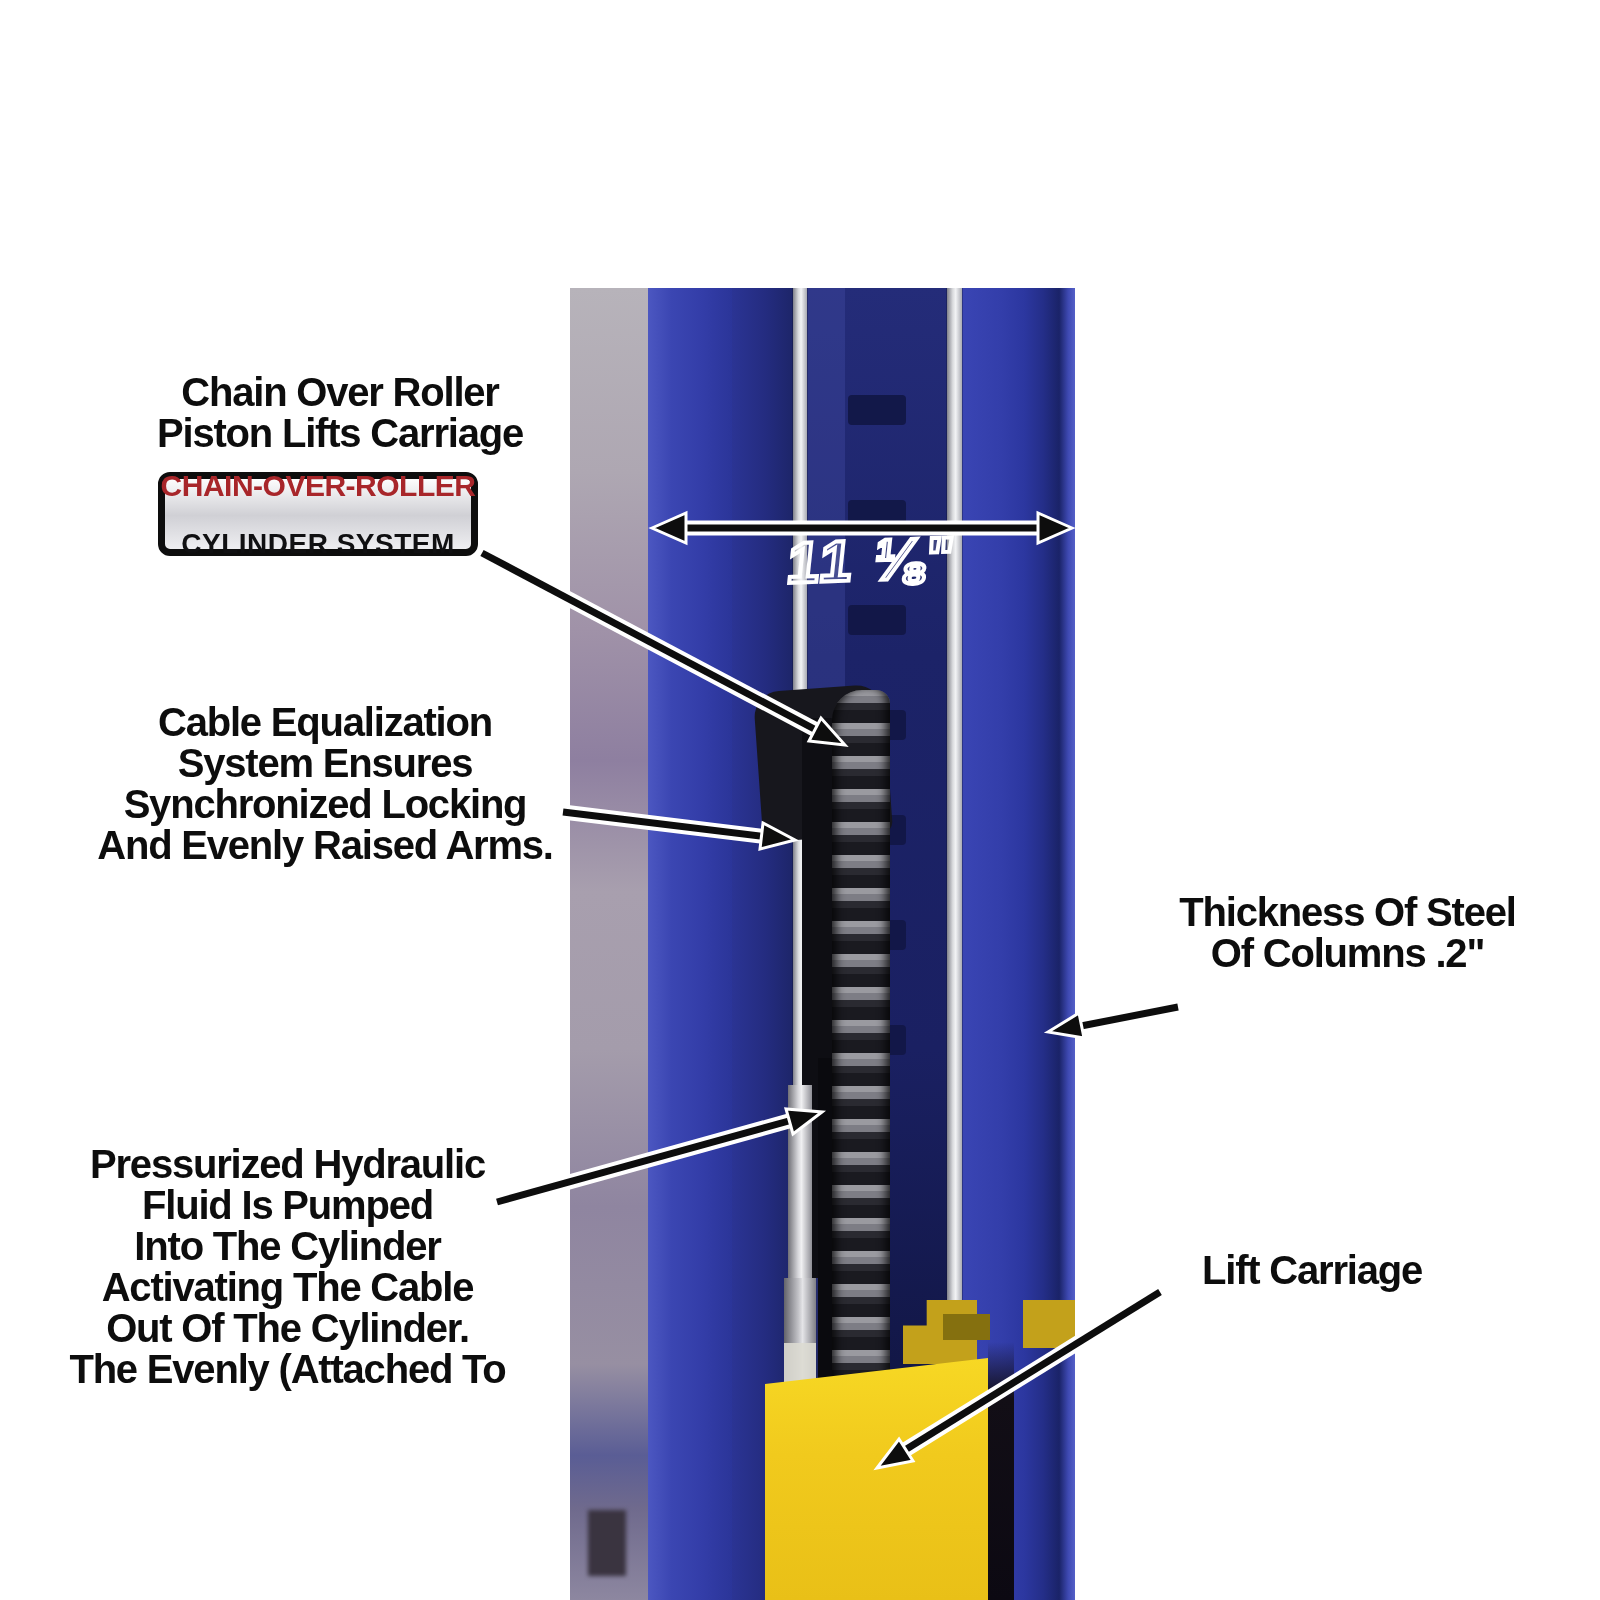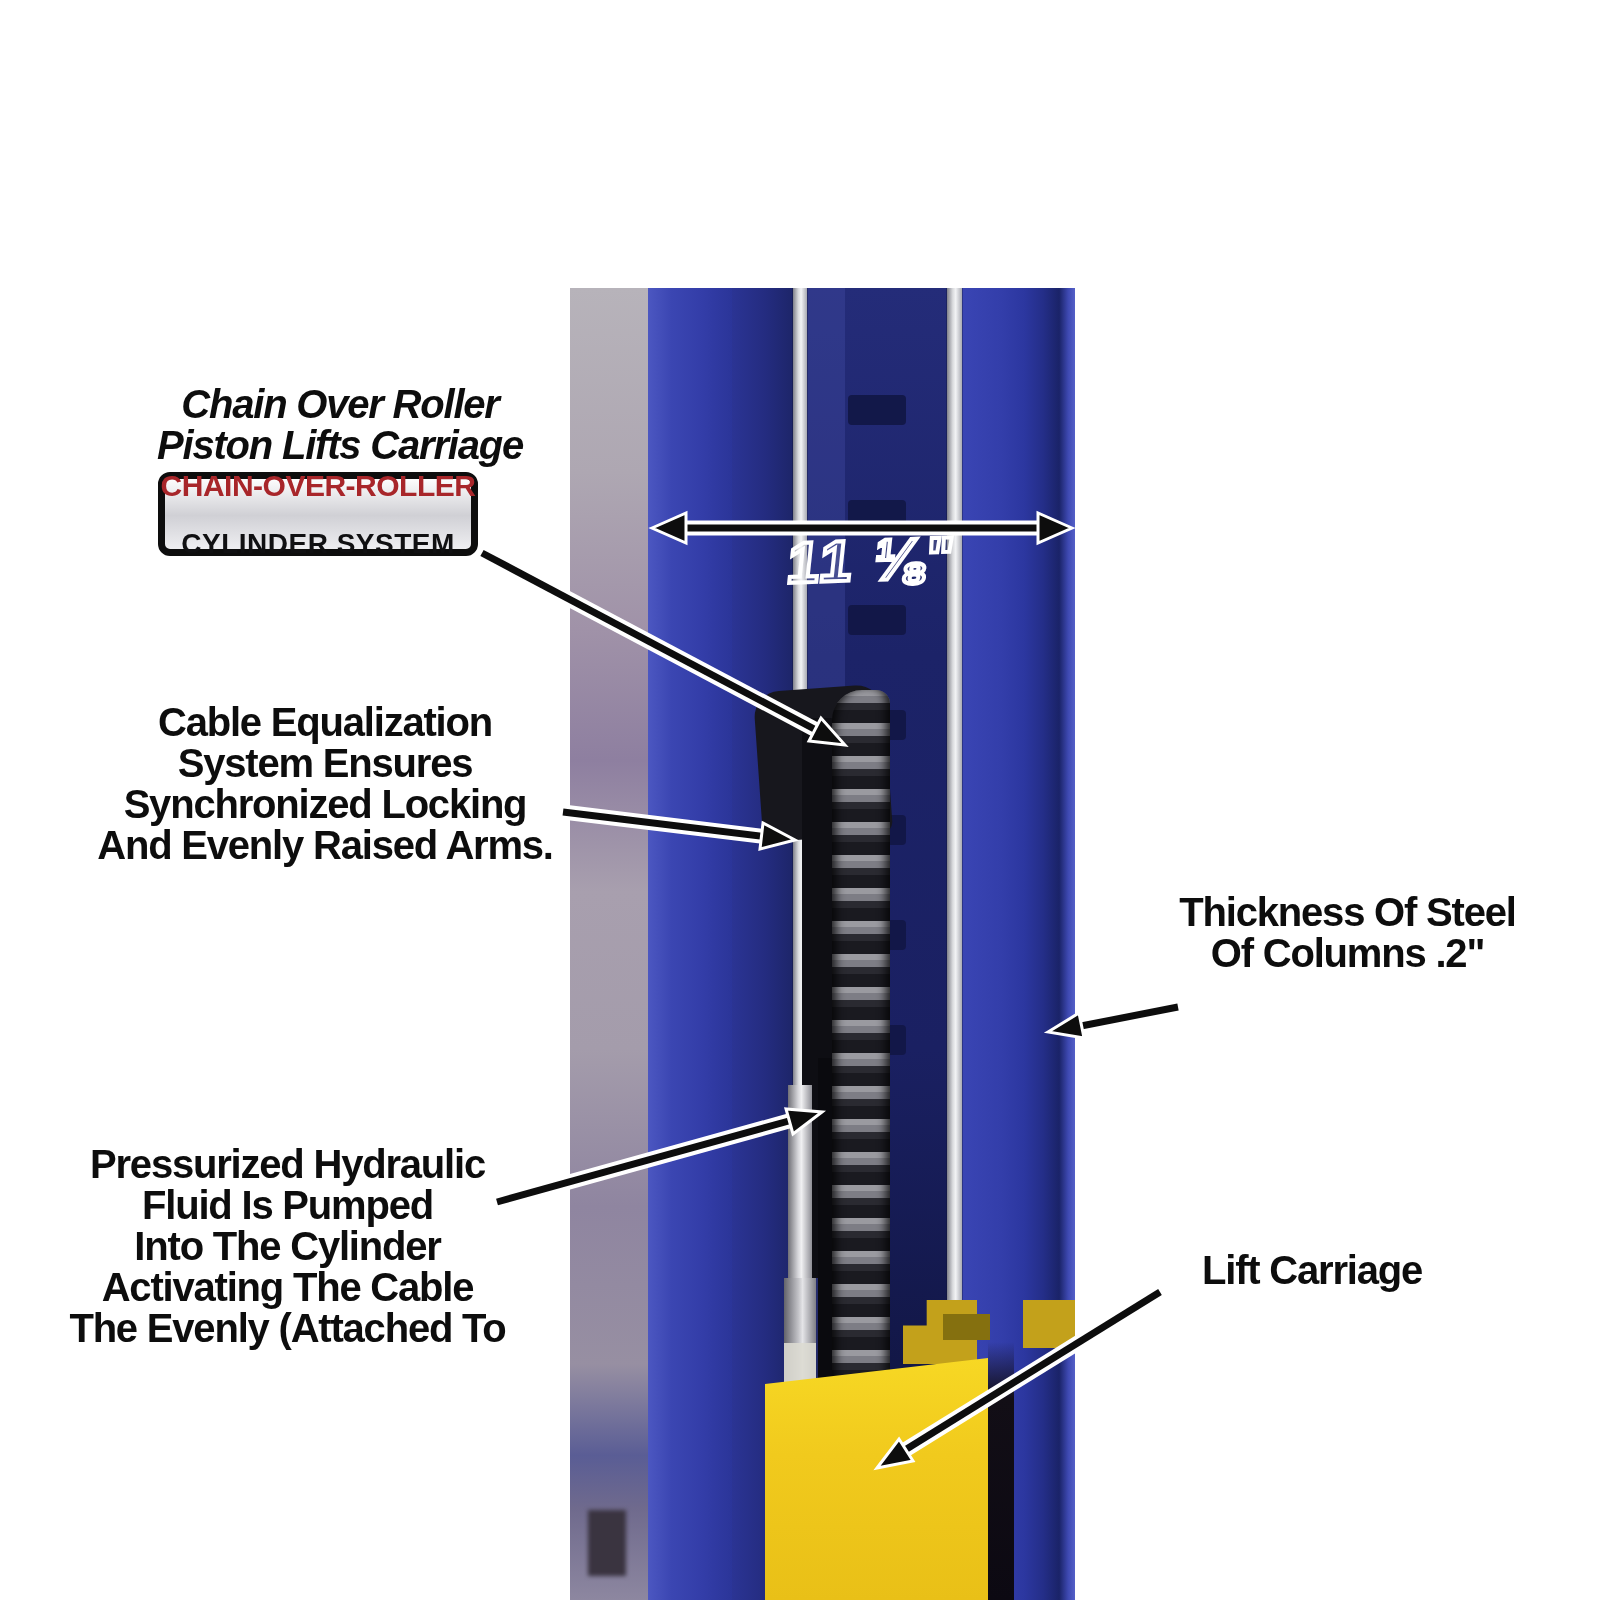--- a/index.html
+++ b/index.html
@@ -136,21 +136,21 @@
       <line x1="1178" y1="1007" x2="1081" y2="1026" stroke="#0d0d0d" stroke-width="7"></line>
       <polygon points="1048,1032 1079,1013 1084,1038" fill="#0d0d0d" stroke="#ffffff" stroke-width="3"></polygon>
     </g>
     <g>
       <line x1="1160" y1="1292" x2="905" y2="1450" stroke="#ffffff" stroke-width="15"></line>
       <line x1="1160" y1="1292" x2="905" y2="1450" stroke="#0d0d0d" stroke-width="7"></line>
       <polygon points="877,1468 899,1439 913,1461" fill="#0d0d0d" stroke="#ffffff" stroke-width="3"></polygon>
     </g>
   </svg>
 
-  <div class="note" style="left:90px;top:384px;width:500px;font-style:italic;">
+  <div class="note" style="left:90px;top:372px;width:500px;">
     <div>Chain Over Roller</div>
     <div>Piston Lifts Carriage</div>
   </div>
 
   <div class="badge">
     <div class="l1">CHAIN-OVER-ROLLER</div>
     <div class="l2">CYLINDER SYSTEM</div>
   </div>
 
   <div class="note" style="left:70px;top:702px;width:510px;">
@@ -158,20 +158,21 @@
     <div>System Ensures</div>
     <div>Synchronized Locking</div>
     <div>And Evenly Raised Arms.</div>
   </div>
 
   <div class="note" style="left:35px;top:1104px;width:505px;margin-top:40px;">
     <div>Pressurized Hydraulic</div>
     <div>Fluid Is Pumped</div>
     <div>Into The Cylinder</div>
     <div>Activating The Cable</div>
+    <div>Out Of The Cylinder.</div>
     <div>The Evenly (Attached To</div>
   </div>
 
   <div class="note" style="left:1150px;top:892px;width:395px;">
     <div>Thickness Of Steel</div>
     <div>Of Columns .2"</div>
   </div>
 
   <div class="note" style="left:1162px;top:1250px;width:300px;">
     <div>Lift Carriage</div>

